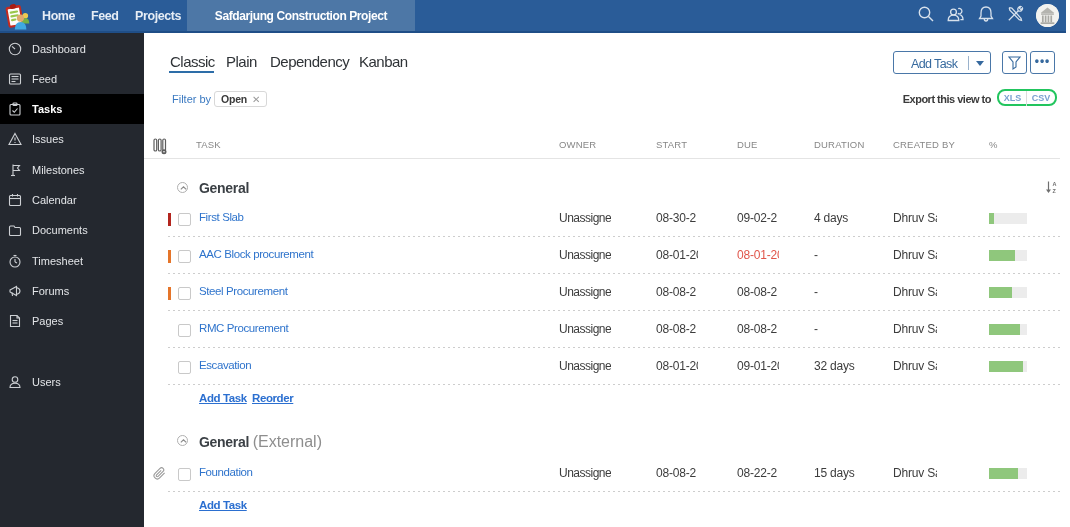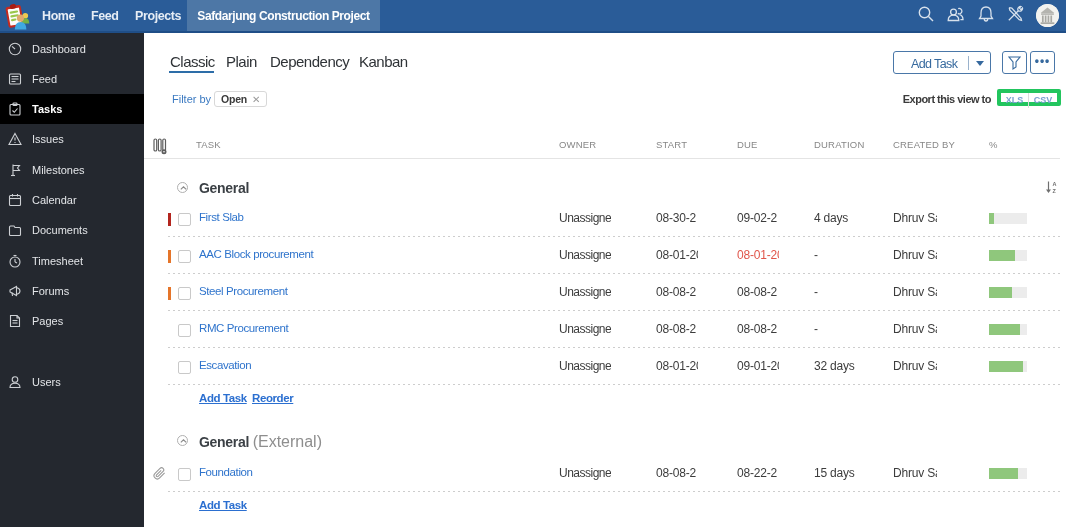--- a/index.html
+++ b/index.html
@@ -4,21 +4,21 @@
 <style>
 * { margin:0; padding:0; box-sizing:border-box; }
 html,body { width:1070px; height:527px; overflow:hidden; background:#fff;
   font-family:"Liberation Sans", sans-serif; }
 .abs { position:absolute; }
 
 
 #topbar { position:absolute; left:0; top:0; width:1066px; height:33px; background:#2a5c98; }
 #topbar .menu { position:absolute; top:0; height:23px; line-height:32px; color:#e6edf5;
   font-size:12.5px; font-weight:bold; letter-spacing:-0.4px; }
-#activetab { position:absolute; left:187px; top:0; width:193px; height:33px; background:#4d77a6;
+#activetab { position:absolute; left:187px; top:0; width:228px; height:33px; background:#4d77a6;
   color:#fff; font-size:12px; font-weight:bold; text-align:center; line-height:32px; letter-spacing:-0.4px; overflow:hidden; }
 #topbar .botline { position:absolute; left:0; bottom:0; width:1066px; height:2px; background:#1f4e87; }
 .ticon { position:absolute; top:5px; }
 #avatar { position:absolute; left:1036px; top:4px; width:23px; height:23px; border-radius:50%;
   background:#f4f4f2; overflow:hidden; }
 
 
 #sidebar { position:absolute; left:0; top:33px; width:144px; height:494px; background:#24282f; }
 .sitem { position:absolute; left:0; width:144px; height:30px; color:#e3e5e8; font-size:11px; }
 .sitem .lbl { position:absolute; left:32px; top:9px; }
@@ -43,21 +43,21 @@
 .sqbtn { position:absolute; top:18px; width:25px; height:23px; border:1px solid #4a77a8; border-radius:3px;
   color:#36699e; text-align:center; }
 
 
 #filterby { position:absolute; left:28px; top:60px; font-size:11px; color:#3a79c1; }
 #chip { position:absolute; left:70px; top:57.5px; height:16px; border:1px solid #d8d8d8; border-radius:3px;
   font-size:10.5px; font-weight:bold; color:#3a3a3a; padding:1.5px 6px; background:#fff; letter-spacing:-0.2px; }
 #chip .x { color:#9a9a9a; font-size:10px; margin-left:5px; font-weight:normal; }
 #exportxt { position:absolute; left:690px; top:60px; width:157px; text-align:right; font-size:11px;
   color:#3b3b3b; font-weight:bold; letter-spacing:-0.5px; }
-#xlscsv { position:absolute; left:853px; top:56px; height:17px; border:4px solid #22c55e; border-radius:2px; display:flex; }
+#xlscsv { position:absolute; left:853px; top:56px; height:17px; border:2px solid #22c55e; border-radius:8px; display:flex; }
 #xlscsv span { display:block; width:28px; height:15px; font-size:9px; font-weight:bold; color:#7aa0d0;
   text-align:center; line-height:15px; }
 #xlscsv .l { border-right:1px solid #dcdcdc; }
 
 
 .hlabel { position:absolute; top:106px; font-size:9.5px; color:#878787; letter-spacing:0.2px; }
 #hline { position:absolute; left:0px; top:125px; width:916px; height:1px; background:#e4e4e4; }
 
 .grpcirc { position:absolute; width:11px; height:11px; border:1px solid #b0b0b0; border-radius:50%; }
 .grpcirc svg { position:absolute; left:1.5px; top:2.5px; }

